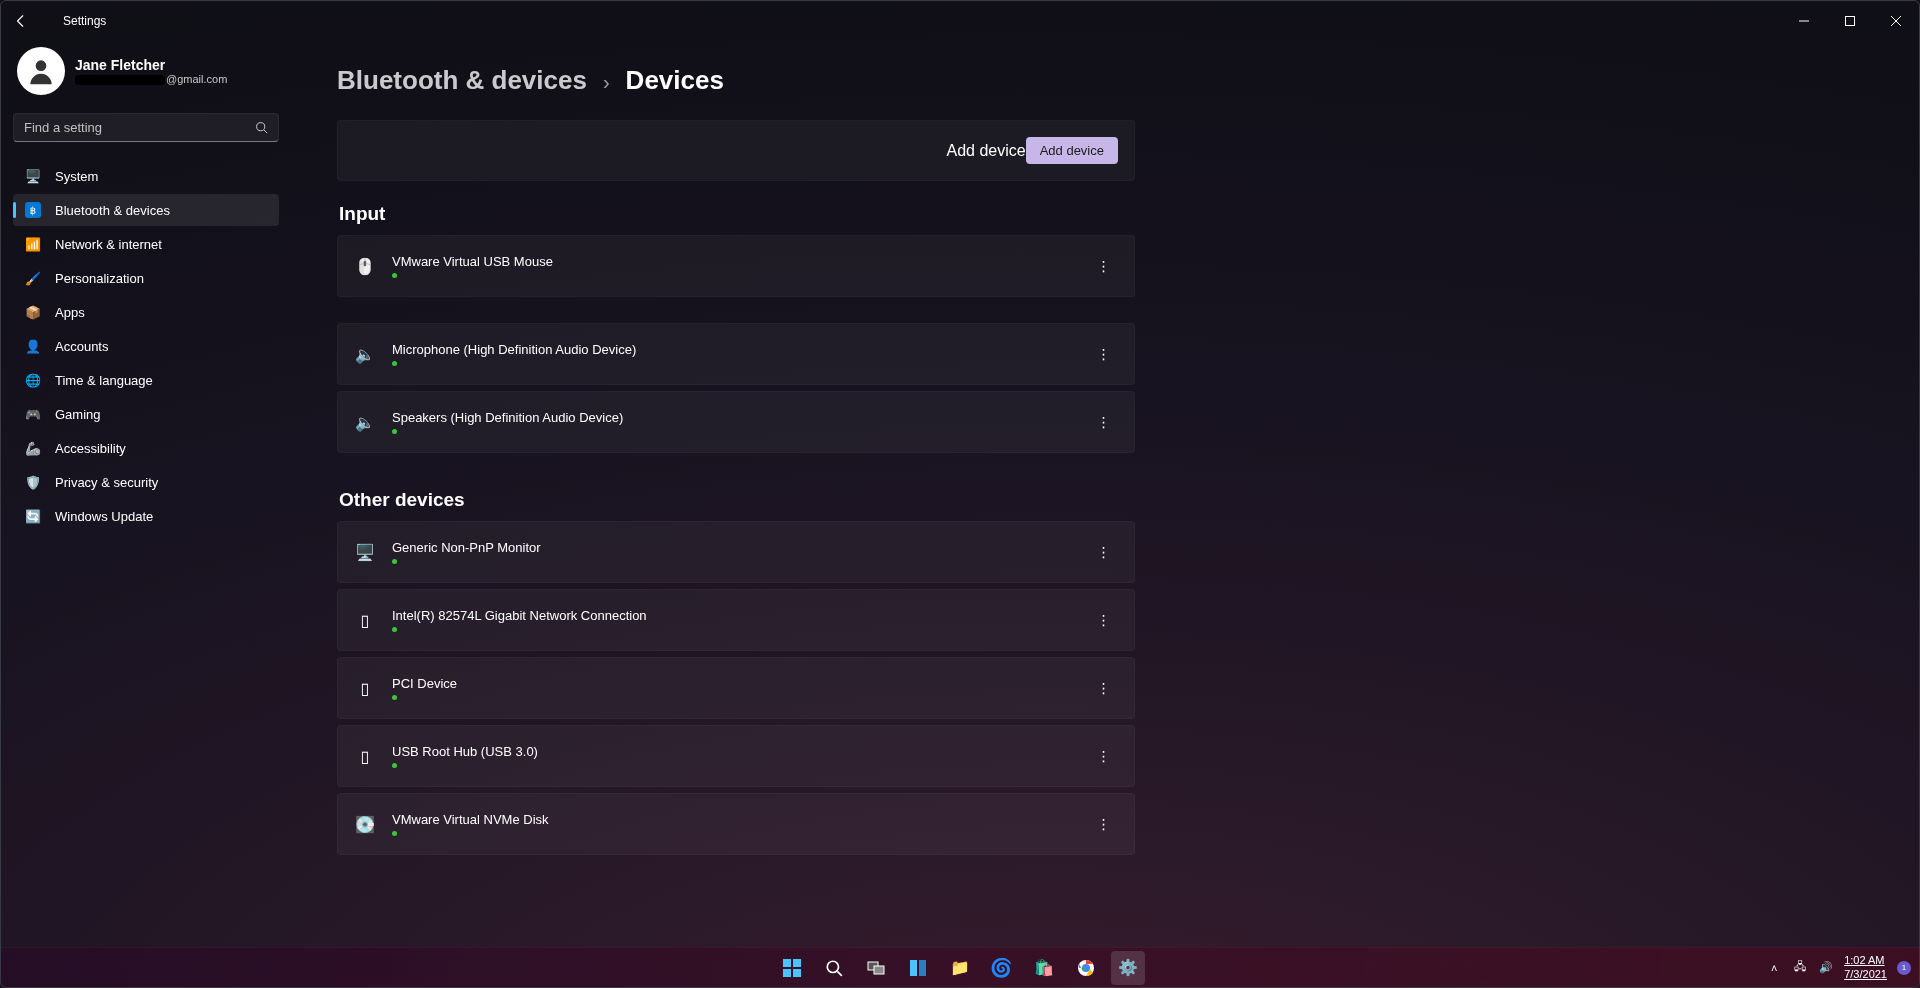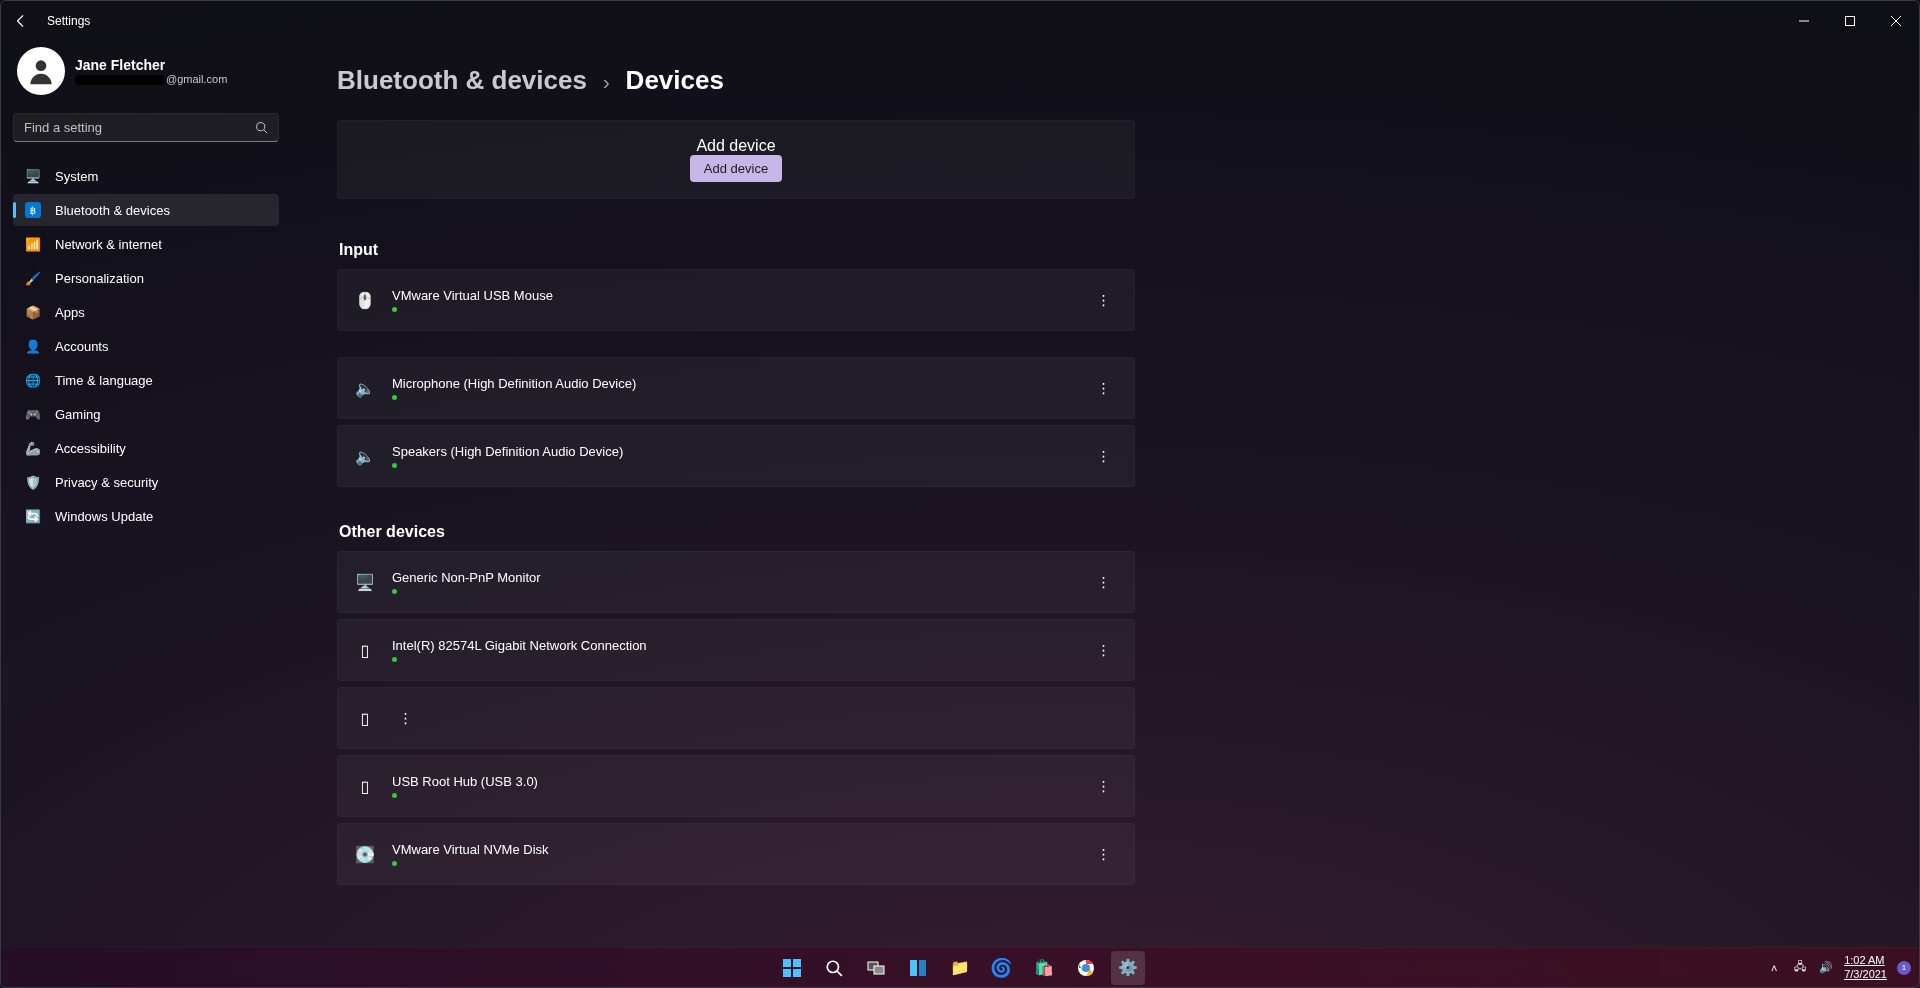--- a/index.html
+++ b/index.html
@@ -6,21 +6,21 @@
 html, body { width: 1920px; height: 988px; overflow: hidden; }
 body {
   background: radial-gradient(ellipse 140% 120% at 55% 110%, #3a1b2d 0%, #2b1a2a 20%, #201524 40%, #171320 60%, #12101a 80%, #0f0f15 100%);
   color: #ffffff;
 }
 .window { width: 100%; height: 100%; border: 1px solid #3a3a44; border-radius: 6px; overflow: hidden; position: relative; }
 .titlebar {
   height: 40px; display: flex; align-items: center; justify-content: space-between;
   padding: 0 0 0 6px;
 }
-.titlebar-left { display: flex; align-items: center; gap: 12px; }
+.titlebar-left { display: flex; align-items: center; gap: 28px; }
 .back-btn { width: 28px; height: 28px; display: flex; align-items: center; justify-content: center; border-radius: 4px; cursor: pointer; }
 .titlebar-title { font-size: 12px; }
 .titlebar-controls { display: flex; }
 .tb-btn { width: 46px; height: 38px; display: flex; align-items: center; justify-content: center; cursor: pointer; }
 
 .app-body { display: flex; height: calc(100% - 40px); gap: 46px; }
 
 .sidebar { width: 290px; flex-shrink: 0; padding: 6px 12px 0 12px; }
 .profile { display: flex; align-items: center; gap: 10px; padding: 0 0 18px 4px; }
 .avatar { width: 48px; height: 48px; border-radius: 50%; background: #fff; display: flex; align-items: center; justify-content: center; }
@@ -54,27 +54,27 @@
 .breadcrumb { display: flex; align-items: baseline; gap: 16px; margin-bottom: 24px; }
 .bc-parent { font-size: 26px; font-weight: 600; color: rgba(255,255,255,0.78); cursor: pointer; }
 .bc-sep { font-size: 20px; color: rgba(255,255,255,0.6); }
 .bc-current { font-size: 26px; font-weight: 600; }
 
 .panel-row {
   background: rgba(255,255,255,0.045); border: 1px solid rgba(255,255,255,0.03);
   border-radius: 4px; padding: 16px 16px; margin-bottom: 6px;
   display: flex; align-items: center; max-width: 798px;
 }
-.add-row { justify-content: flex-end; margin-bottom: 42px; flex-direction: column; }
+.add-row { justify-content: flex-end; margin-bottom: 22px; }
 .add-btn {
   background: #c7b6e8; color: #1b1b1b; border: none; border-radius: 4px;
   padding: 6px 14px; font-size: 13px; cursor: pointer;
 }
 
-.section-title { font-size: 16px; font-weight: 600; margin: 10px 0 10px 2px; }
+.section-title { font-size: 19px; font-weight: 600; margin: 10px 0 10px 2px; }
 
 .device-row { gap: 16px; min-height: 54px; }
 .device-icon { width: 22px; display:flex; align-items:center; justify-content:center; }
 .device-info { flex: 1; }
 .device-name { font-size: 13px; }
 .status-dot { width: 5px; height: 5px; border-radius: 50%; background: #3cc63c; display: block; margin-top: 4px; }
 .more-btn { width: 28px; height: 28px; display: flex; align-items: center; justify-content: center; border-radius: 4px; cursor: pointer; font-size: 14px; letter-spacing: 1px; }
 
 .section-gap { height: 20px; }
 
@@ -248,20 +248,24 @@
       <div class="panel-row device-row">
         <span class="device-icon">▯</span>
         <div class="device-info">
           <div class="device-name">Intel(R) 82574L Gigabit Network Connection</div>
           <span class="status-dot"></span>
         </div>
         <div class="more-btn">⋮</div>
       </div>
       <div class="panel-row device-row">
         <span class="device-icon">▯</span>
+        <div class="device-info">
+          <div class="device-name">PCI Device</div>
+          <span class="status-dot"></span>
+        </div>
         <div class="more-btn">⋮</div>
       </div>
       <div class="panel-row device-row">
         <span class="device-icon">▯</span>
         <div class="device-info">
           <div class="device-name">USB Root Hub (USB 3.0)</div>
           <span class="status-dot"></span>
         </div>
         <div class="more-btn">⋮</div>
       </div>

